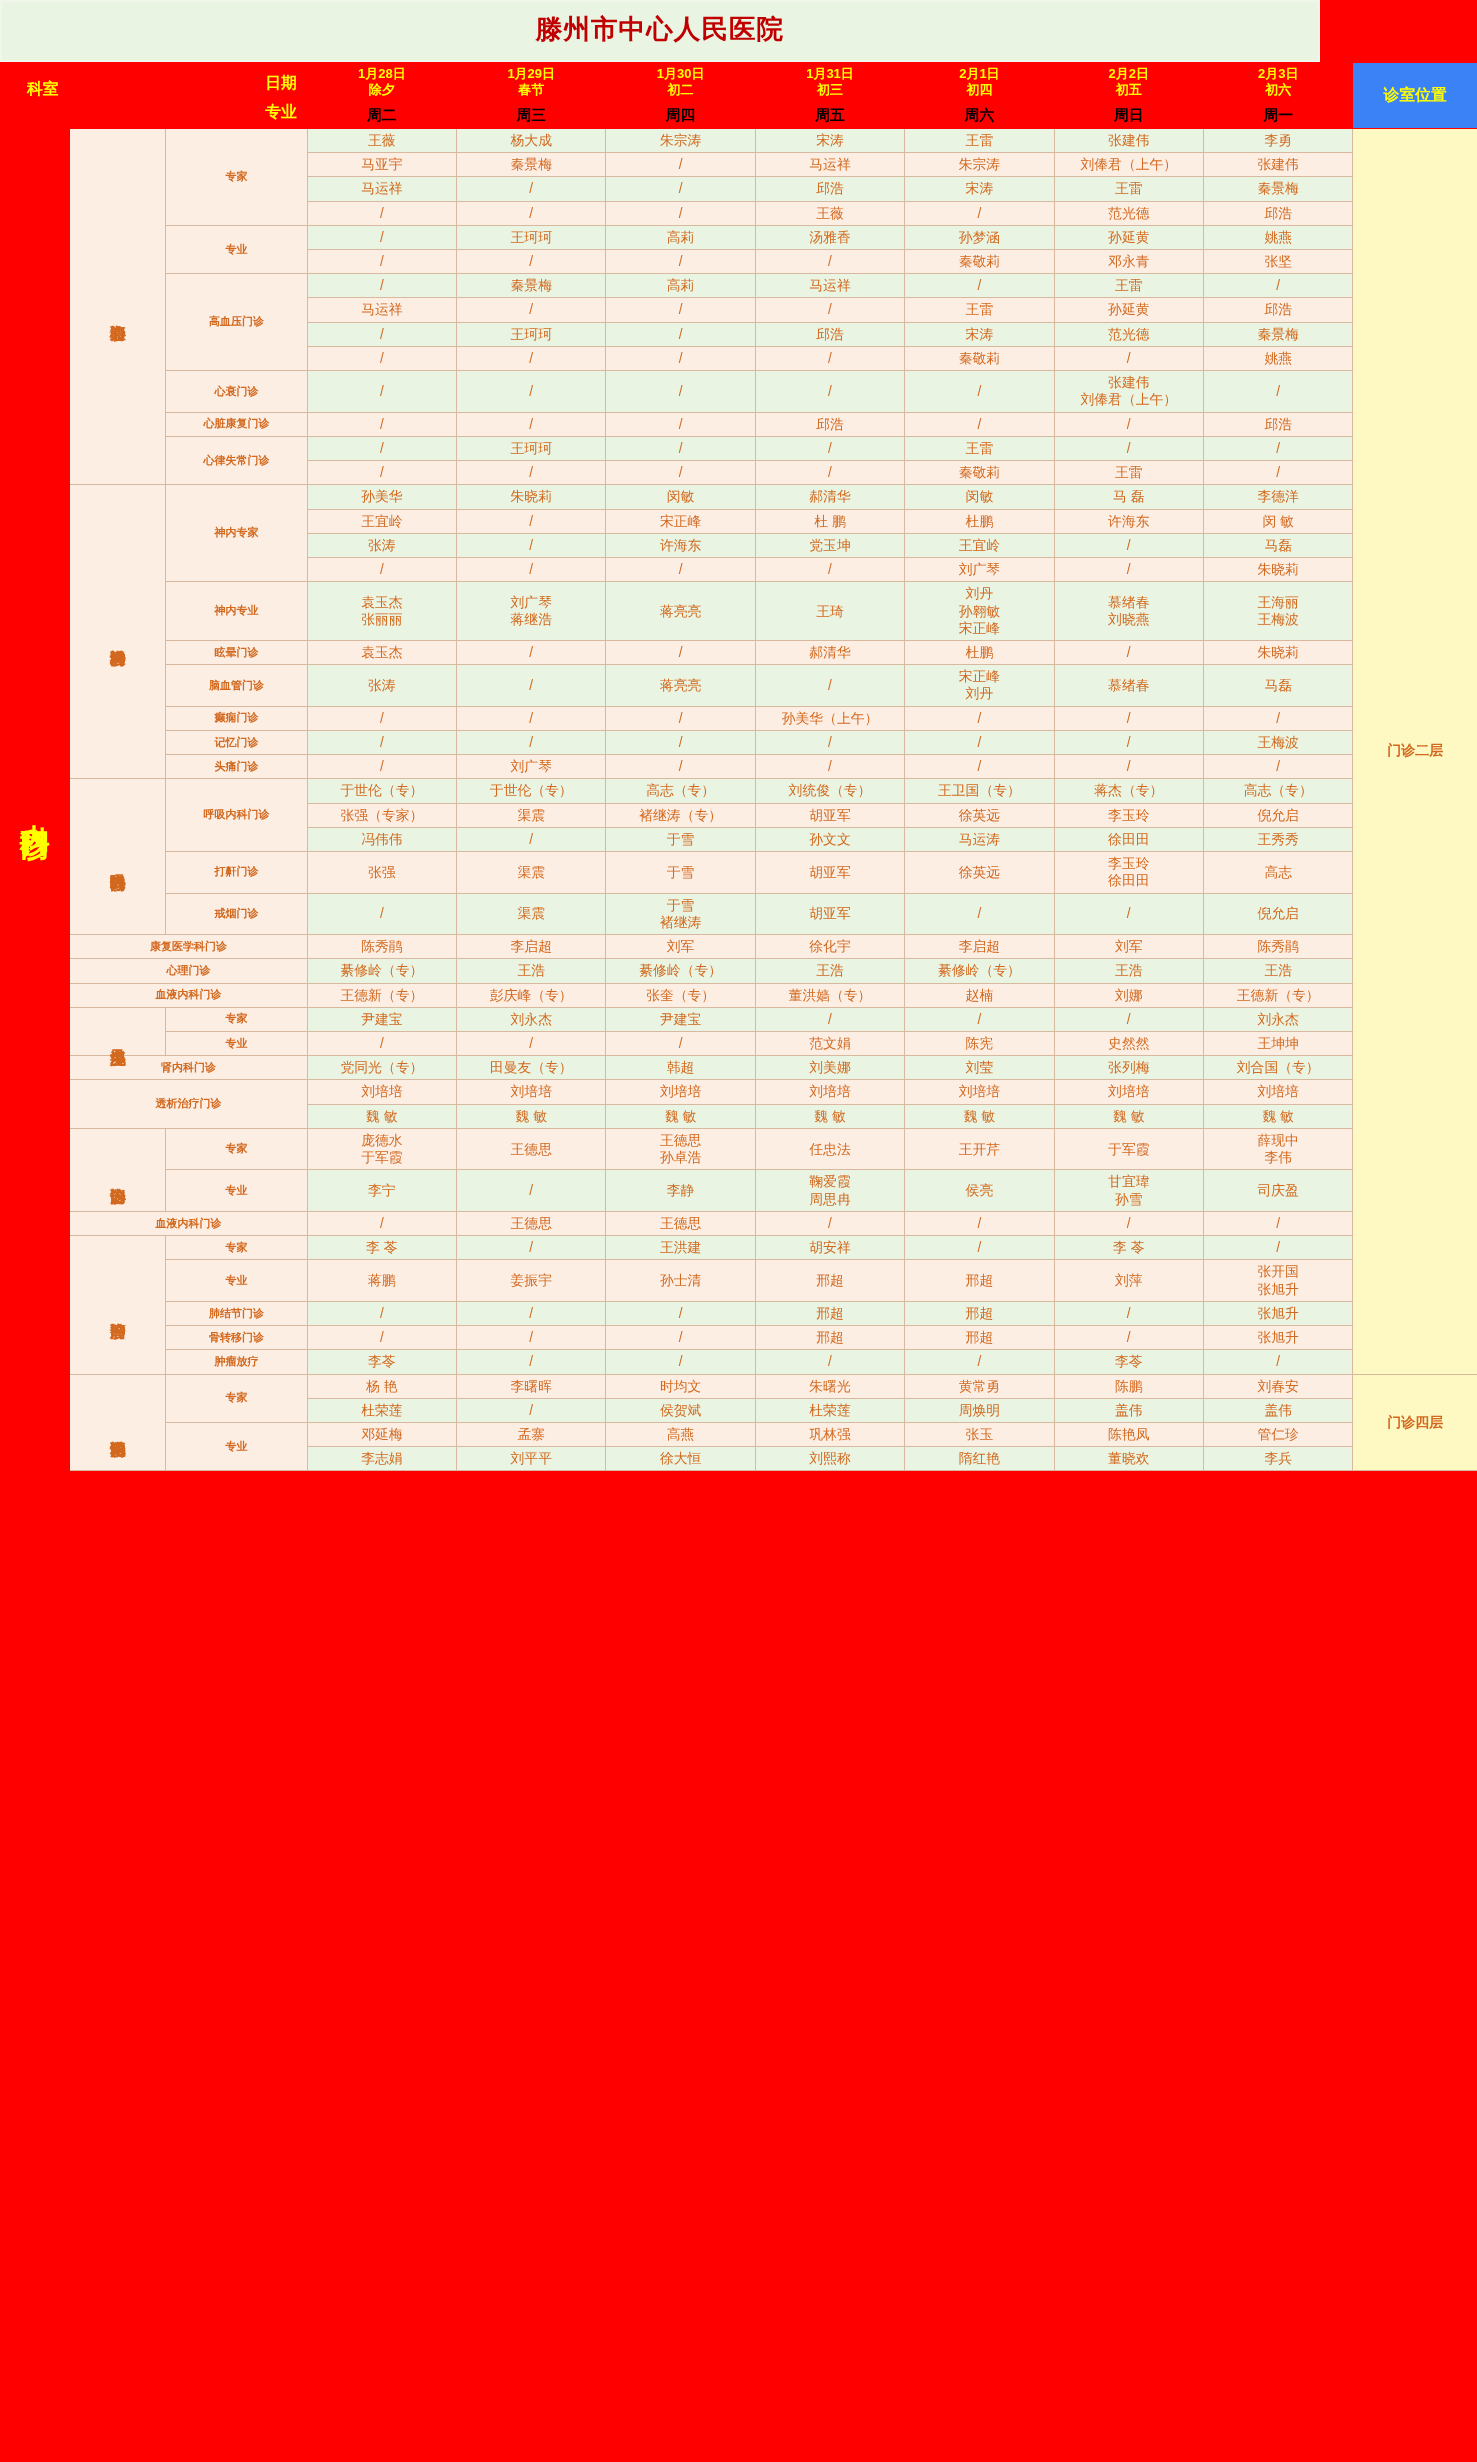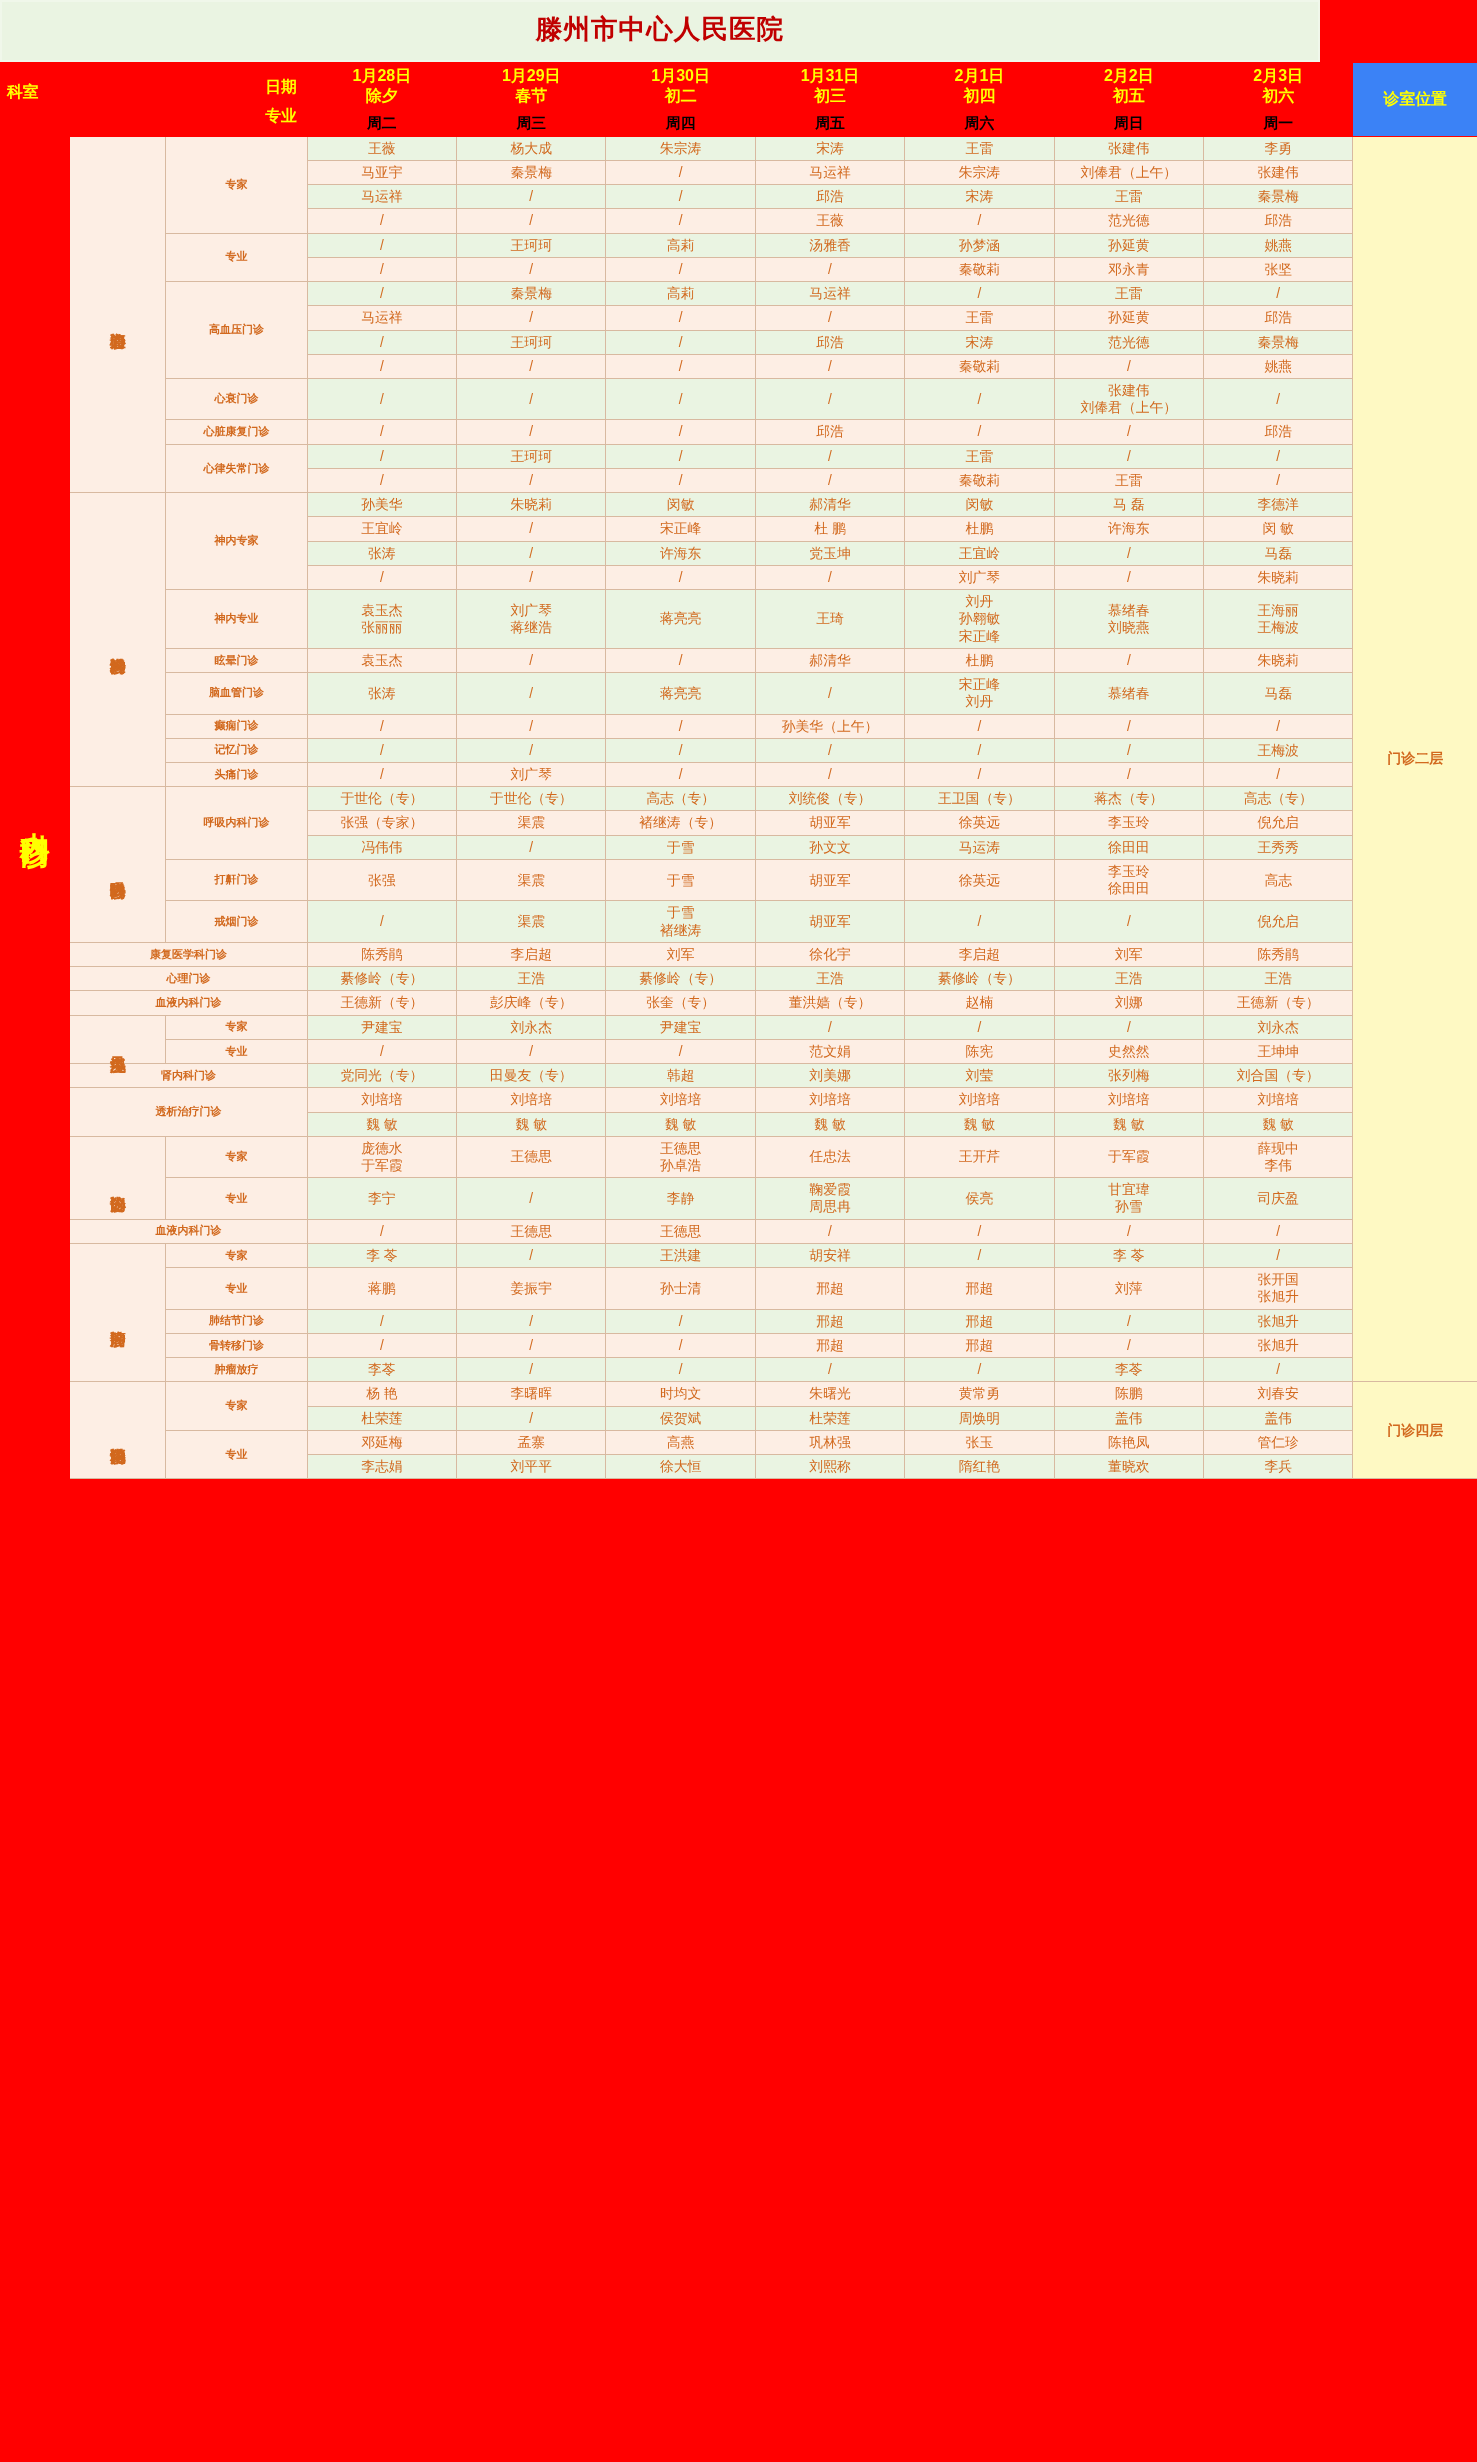--- a/index.html
+++ b/index.html
@@ -51,21 +51,21 @@
     color:#ffff00;
     font-weight:bold;
     border:1px solid #ff0000;
     font-size:15.8px;
   }
   .hdr-date{
     background:#ff0000;
     color:#ffff00;
     font-weight:bold;
     border:1px solid #ff0000;
-    font-size:16px;
+    font-size:13px;
     line-height:1.3;
   }
   .hdr-week{
     background:#ff0000;
     color:#000000;
     font-weight:bold;
     border:1px solid #ff0000;
     font-size:14.8px;
   }
   .corner{
@@ -75,21 +75,21 @@
     padding:0;
   }
   .corner .ke{
     position:absolute;left:5.9px;top:13.8px;
     color:#ffff00;font-weight:bold;font-size:15.8px;
   }
   .corner .zy{
     position:absolute;right:7.9px;bottom:5.9px;
     color:#ffff00;font-weight:bold;font-size:15.8px;
   }
-  .corner-inner{height:61px;}
+  .corner-inner{height:61px;margin-left:20px;}
   
   .vert{
     background:#ff0000;
     color:#ffff00;
     border:1px solid #ff0000;
     font-size:29.6px;
     font-weight:bold;
     letter-spacing:2px;
     width:53px;
   }

